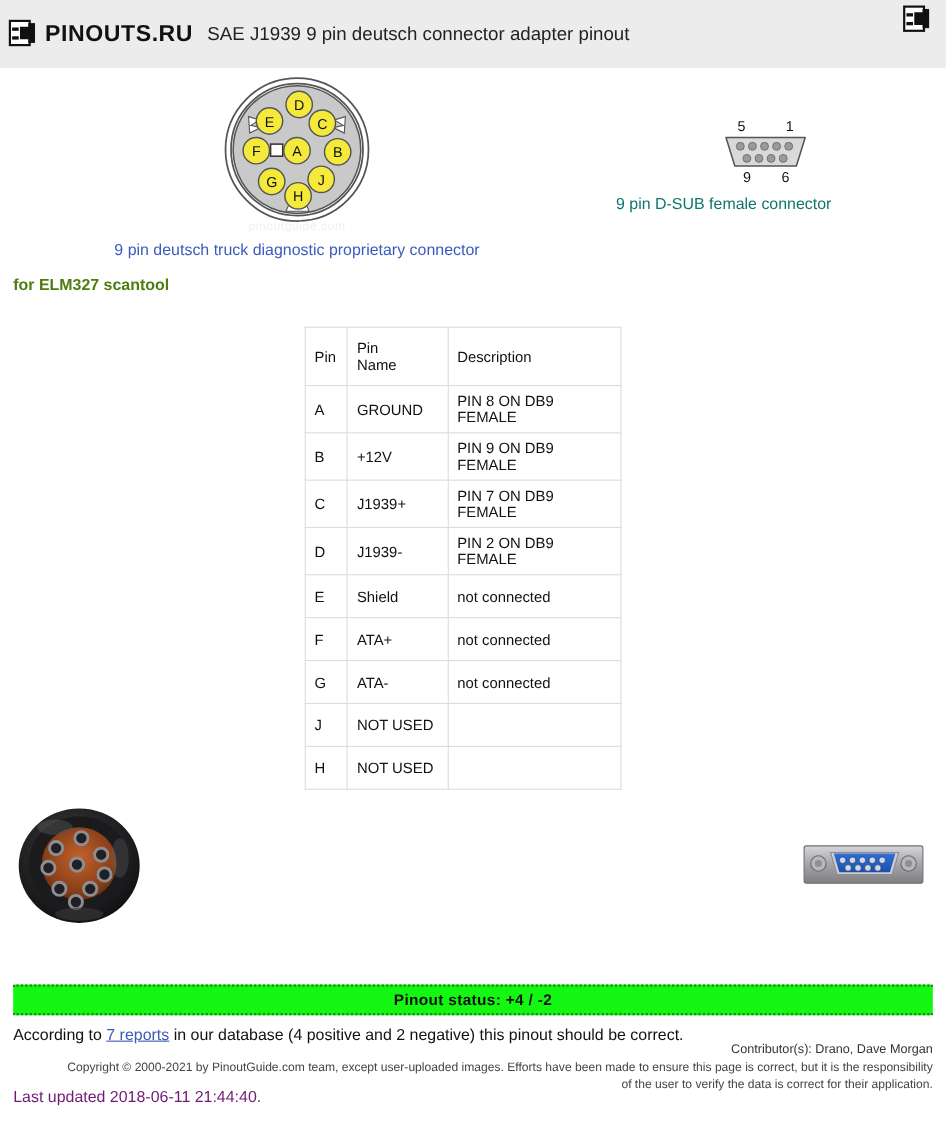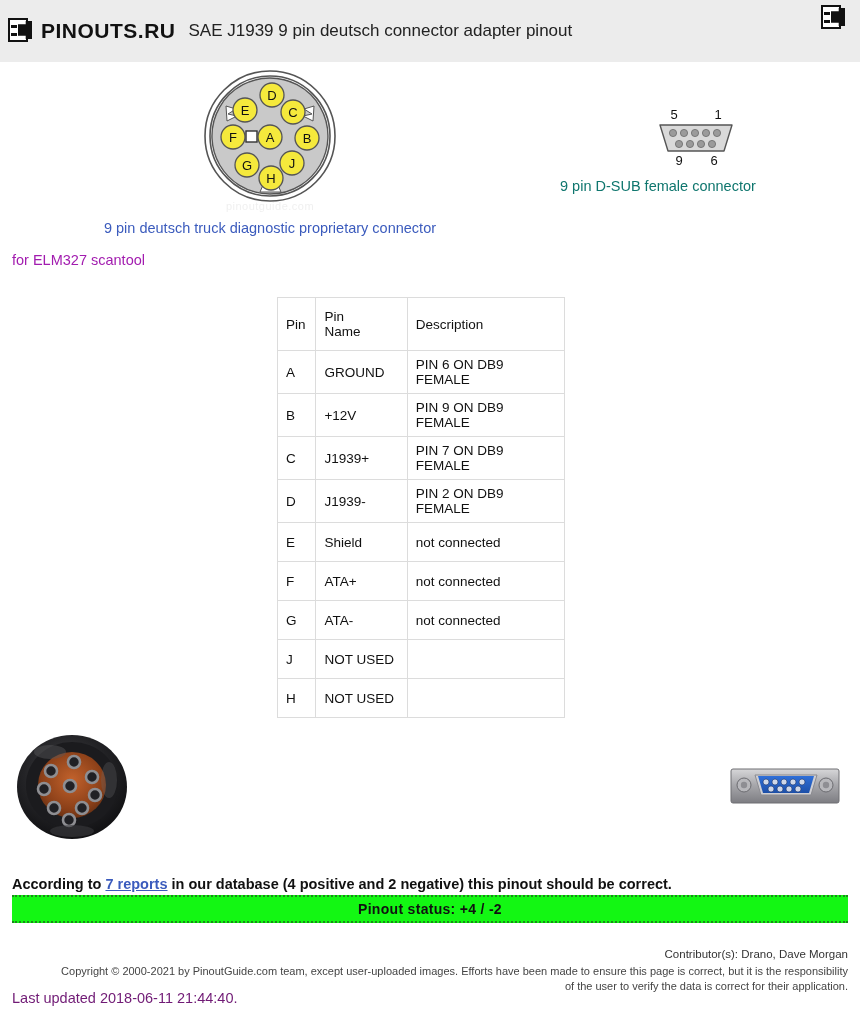--- a/index.html
+++ b/index.html
@@ -136,22 +136,22 @@
   }
   .dsub-drawing {
     position: absolute;
     left: 648px; top: 107px;
     width: 96px; height: 62px;
   }
   .for-scantool {
     position: absolute;
     left: 12px; top: 252px;
     font-size: 14.5px;
-    font-weight: normal;
-    color: #a21caf;
+    font-weight: bold;
+    color: #4d7c0f;
   }
 
   
   .pin-table {
     position: absolute;
     left: 277px; top: 297px;
     border-collapse: collapse;
     width: 288px;
     background: #fff;
   }
@@ -195,24 +195,23 @@
     border-bottom: 2px dotted #1a8a1a;
     text-align: center;
     font-size: 14px;
     font-weight: bold;
     color: #111;
     padding: 4px 0;
     letter-spacing: 0.3px;
   }
   .according {
     position: absolute;
-    left: 12px; top: 876px;
+    left: 12px; top: 933px;
     font-size: 14.5px;
     color: #111;
-    font-weight: bold;
   }
   .link-inline { color: #3b5bbd; }
 
   
   .contributors {
     position: absolute;
     right: 12px; top: 948px;
     font-size: 11.5px;
     color: #333;
     text-align: right;
@@ -326,21 +325,21 @@
         <span>Pin</span><br>
         <span>Name</span>
       </th>
       <th class="col-desc">Description</th>
     </tr>
   </thead>
   <tbody id="pin-rows">
       <tr>
         <td class="col-pin">A</td>
         <td class="col-name">GROUND</td>
-        <td class="col-desc">PIN 6 ON DB9 FEMALE</td>
+        <td class="col-desc">PIN 8 ON DB9 FEMALE</td>
       </tr>
       <tr>
         <td class="col-pin">B</td>
         <td class="col-name">+12V</td>
         <td class="col-desc">PIN 9 ON DB9 FEMALE</td>
       </tr>
       <tr>
         <td class="col-pin">C</td>
         <td class="col-name">J1939+</td>
         <td class="col-desc">PIN 7 ON DB9 FEMALE</td>

